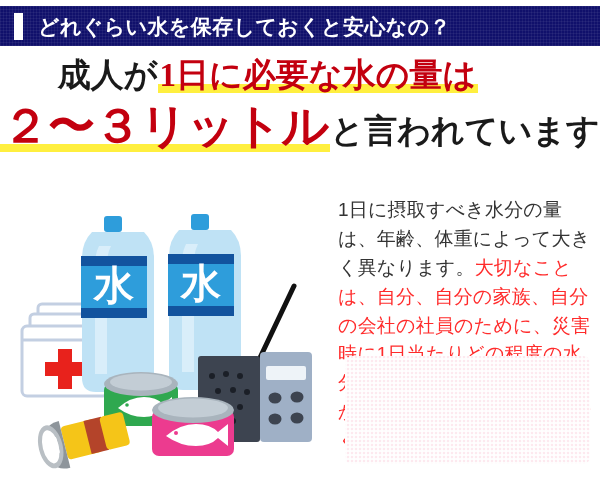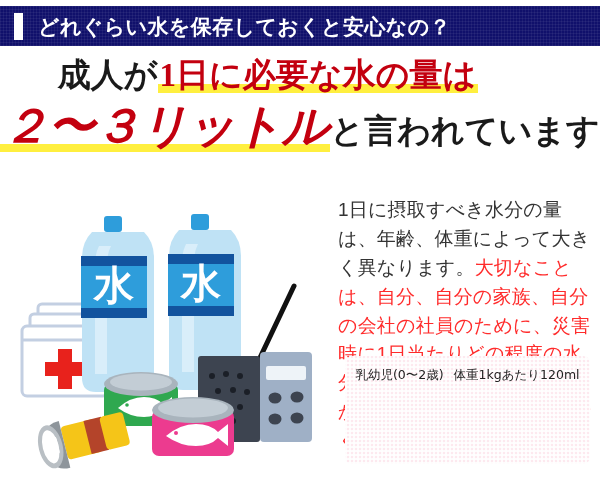--- a/index.html
+++ b/index.html
@@ -70,21 +70,20 @@
     color: #1a1a1a;
     margin-top: 2px;
   }
   .hl-red {
     color: #c3000f;
   }
   .hl-big {
     font-size: 47px;
     color: #c3000f;
     letter-spacing: -1px;
-    font-style: italic;
   }
   
   .marker {
     background-image: linear-gradient(to top, #ffef3f 0%, #ffef3f 26%, transparent 26%, transparent 100%);
     padding: 0 2px;
   }
   .marker-big {
     background-image: linear-gradient(to top, #ffef3f 0%, #ffef3f 16%, transparent 16%, transparent 100%);
     padding: 0 2px;
   }
@@ -257,17 +256,14 @@
 </div>
 
 <div class="right-col">
   <div class="body-text">
     <span class="seg-dark">1日に摂取すべき水分の量は、年齢、体重によって大きく異なります。</span><span class="seg-red">大切なことは、自分、自分の家族、自分の会社の社員のために、災害時に1日当たりどの程度の水分を保存しておく必要があるかを、しっかりと把握しておくことです。</span>
   </div>
 </div>
 
 <div class="note-box">
   <div>
-    <div class="note-row">
-      <span>乳幼児(0〜2歳)</span><span class="gap"></span><span>体重1kgあたり120ml</span>
-    </div>
   </div>
 </div>
 
 </body></html>

